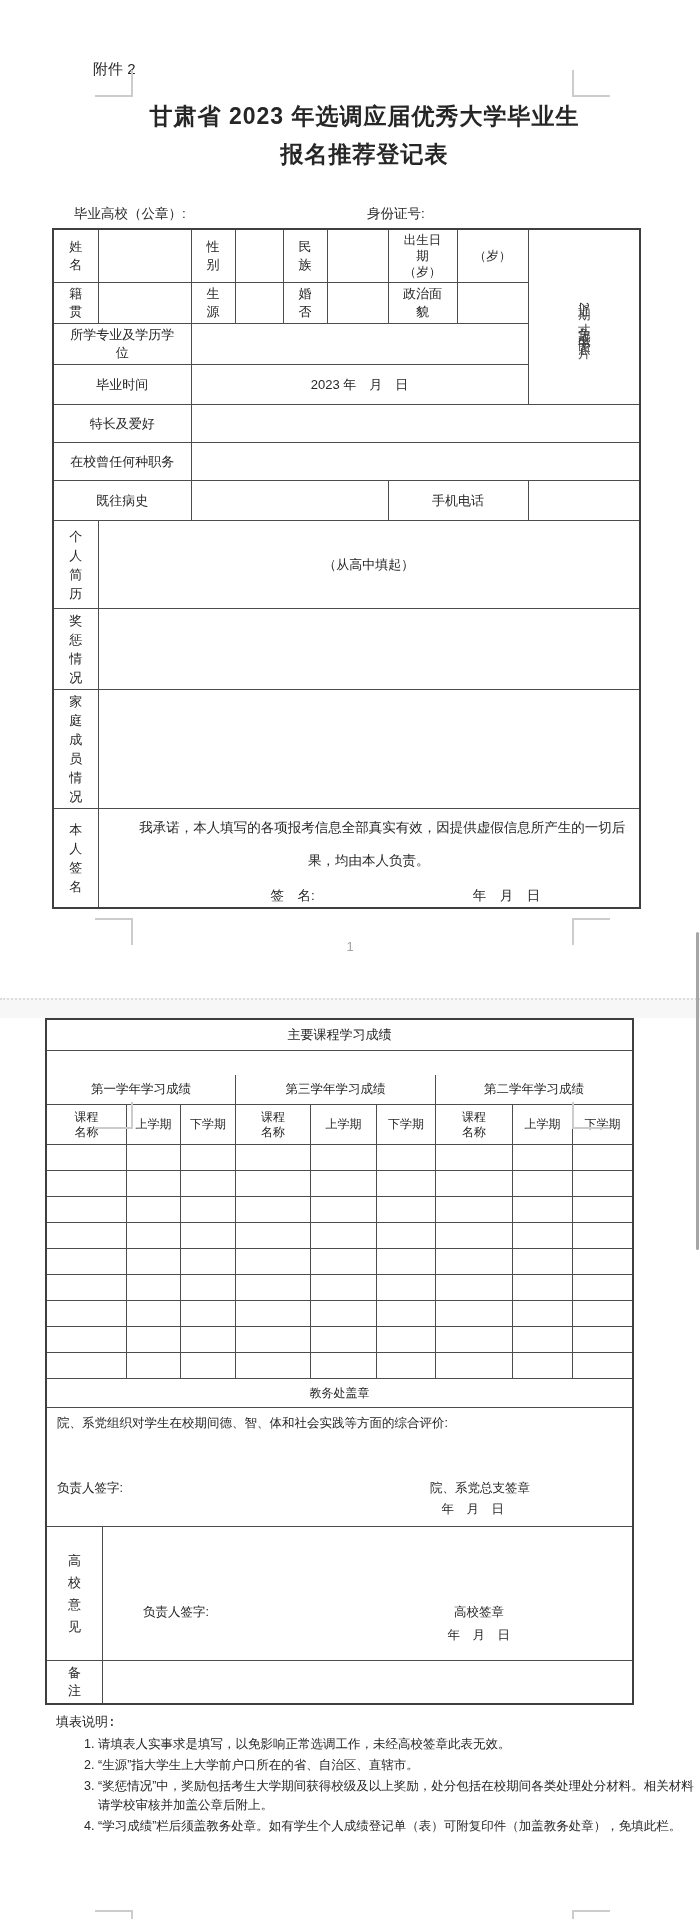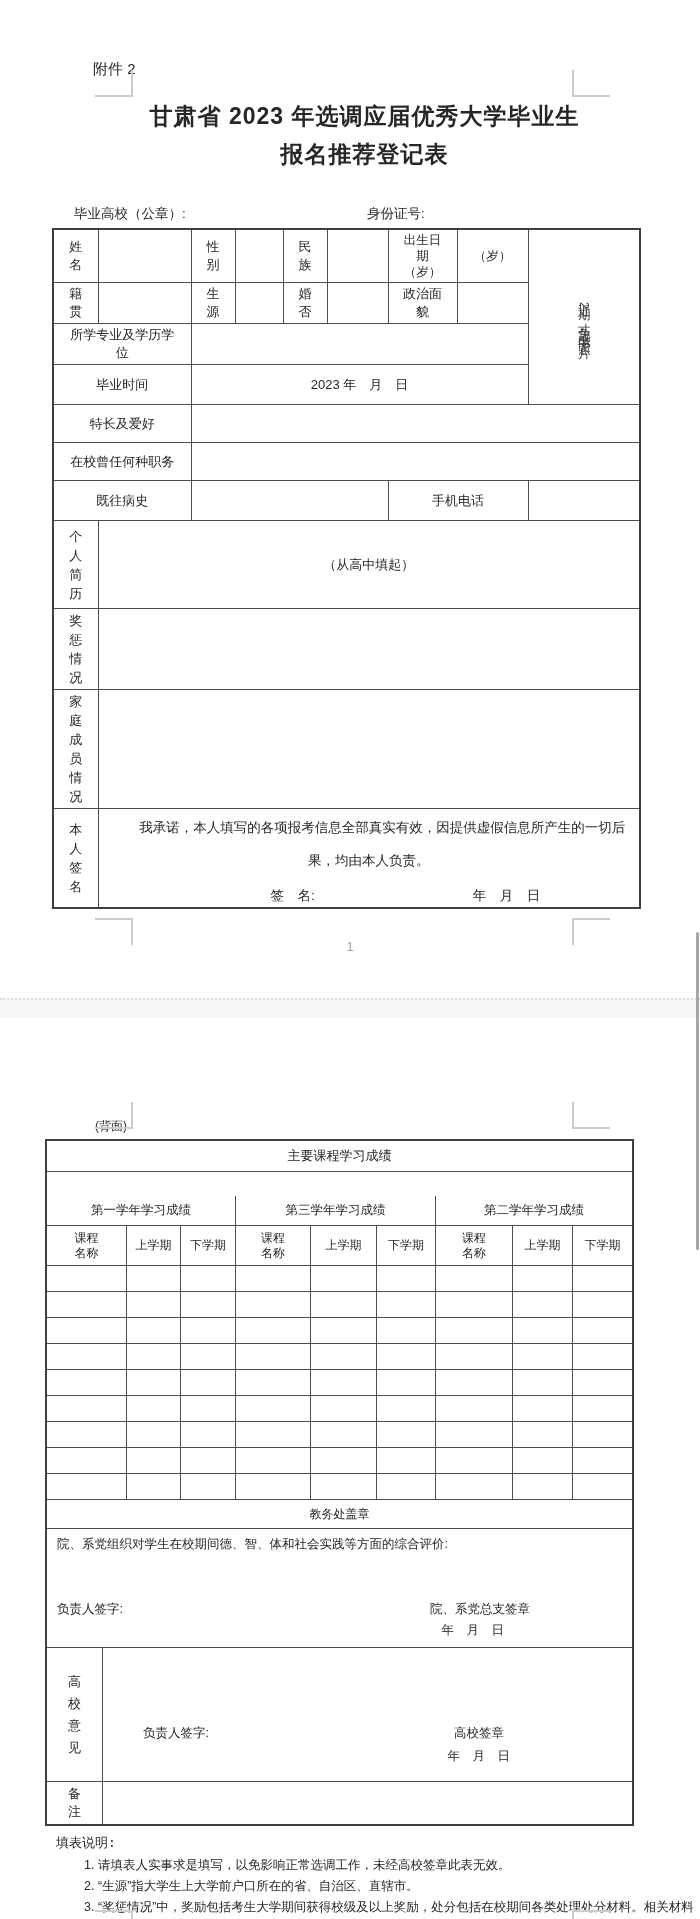--- a/index.html
+++ b/index.html
@@ -205,21 +205,20 @@
   </section>
 
   <div class="pagebreak"></div>
 
   <section class="page page2">
     <div class="mark tl" style="left:95px;top:84px;"></div>
     <div class="mark tr" style="left:572px;top:84px;"></div>
     <div class="mark bl" style="left:95px;top:892px;"></div>
     <div class="mark br" style="left:572px;top:892px;"></div>
 
-    <div class="backnote">(背面)</div>
 
     <div class="t2">
       <div class="t2-title row-b">主要课程学习成绩</div>
 
       <div class="t2-years row-b">
         <div>第一学年学习成绩</div>
         <div>第三学年学习成绩</div>
         <div>第二学年学习成绩</div>
       </div>
 

